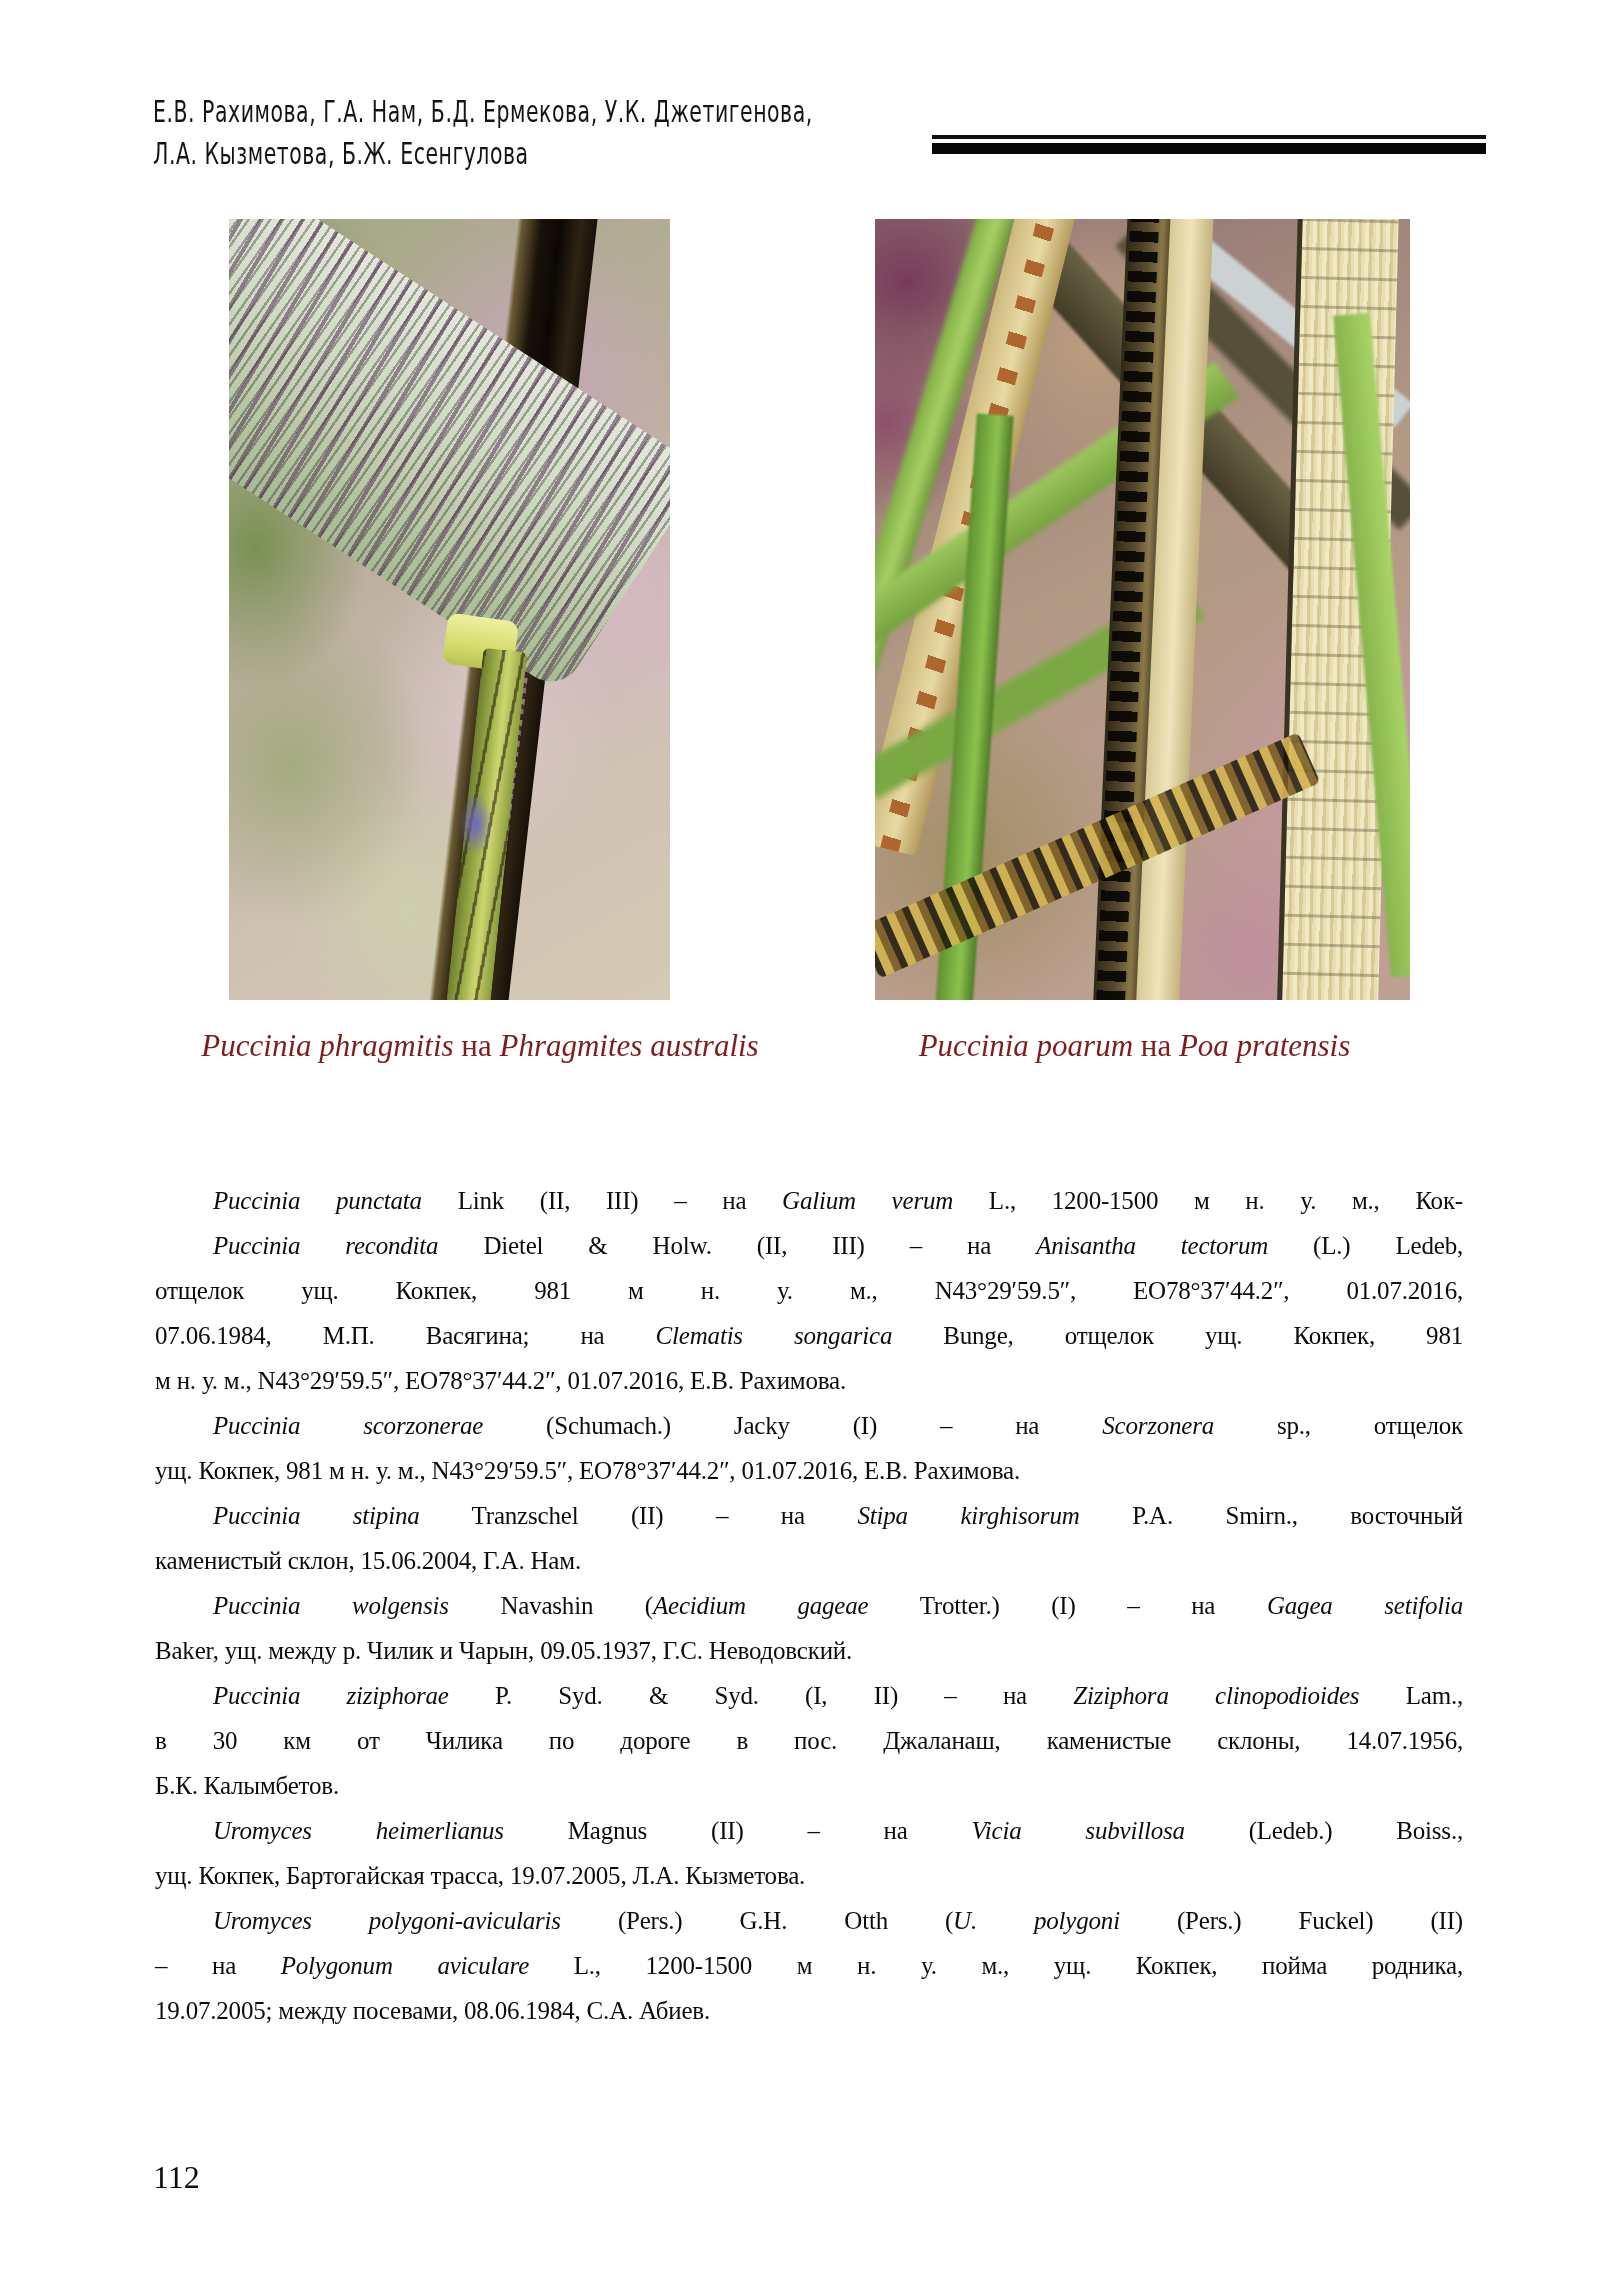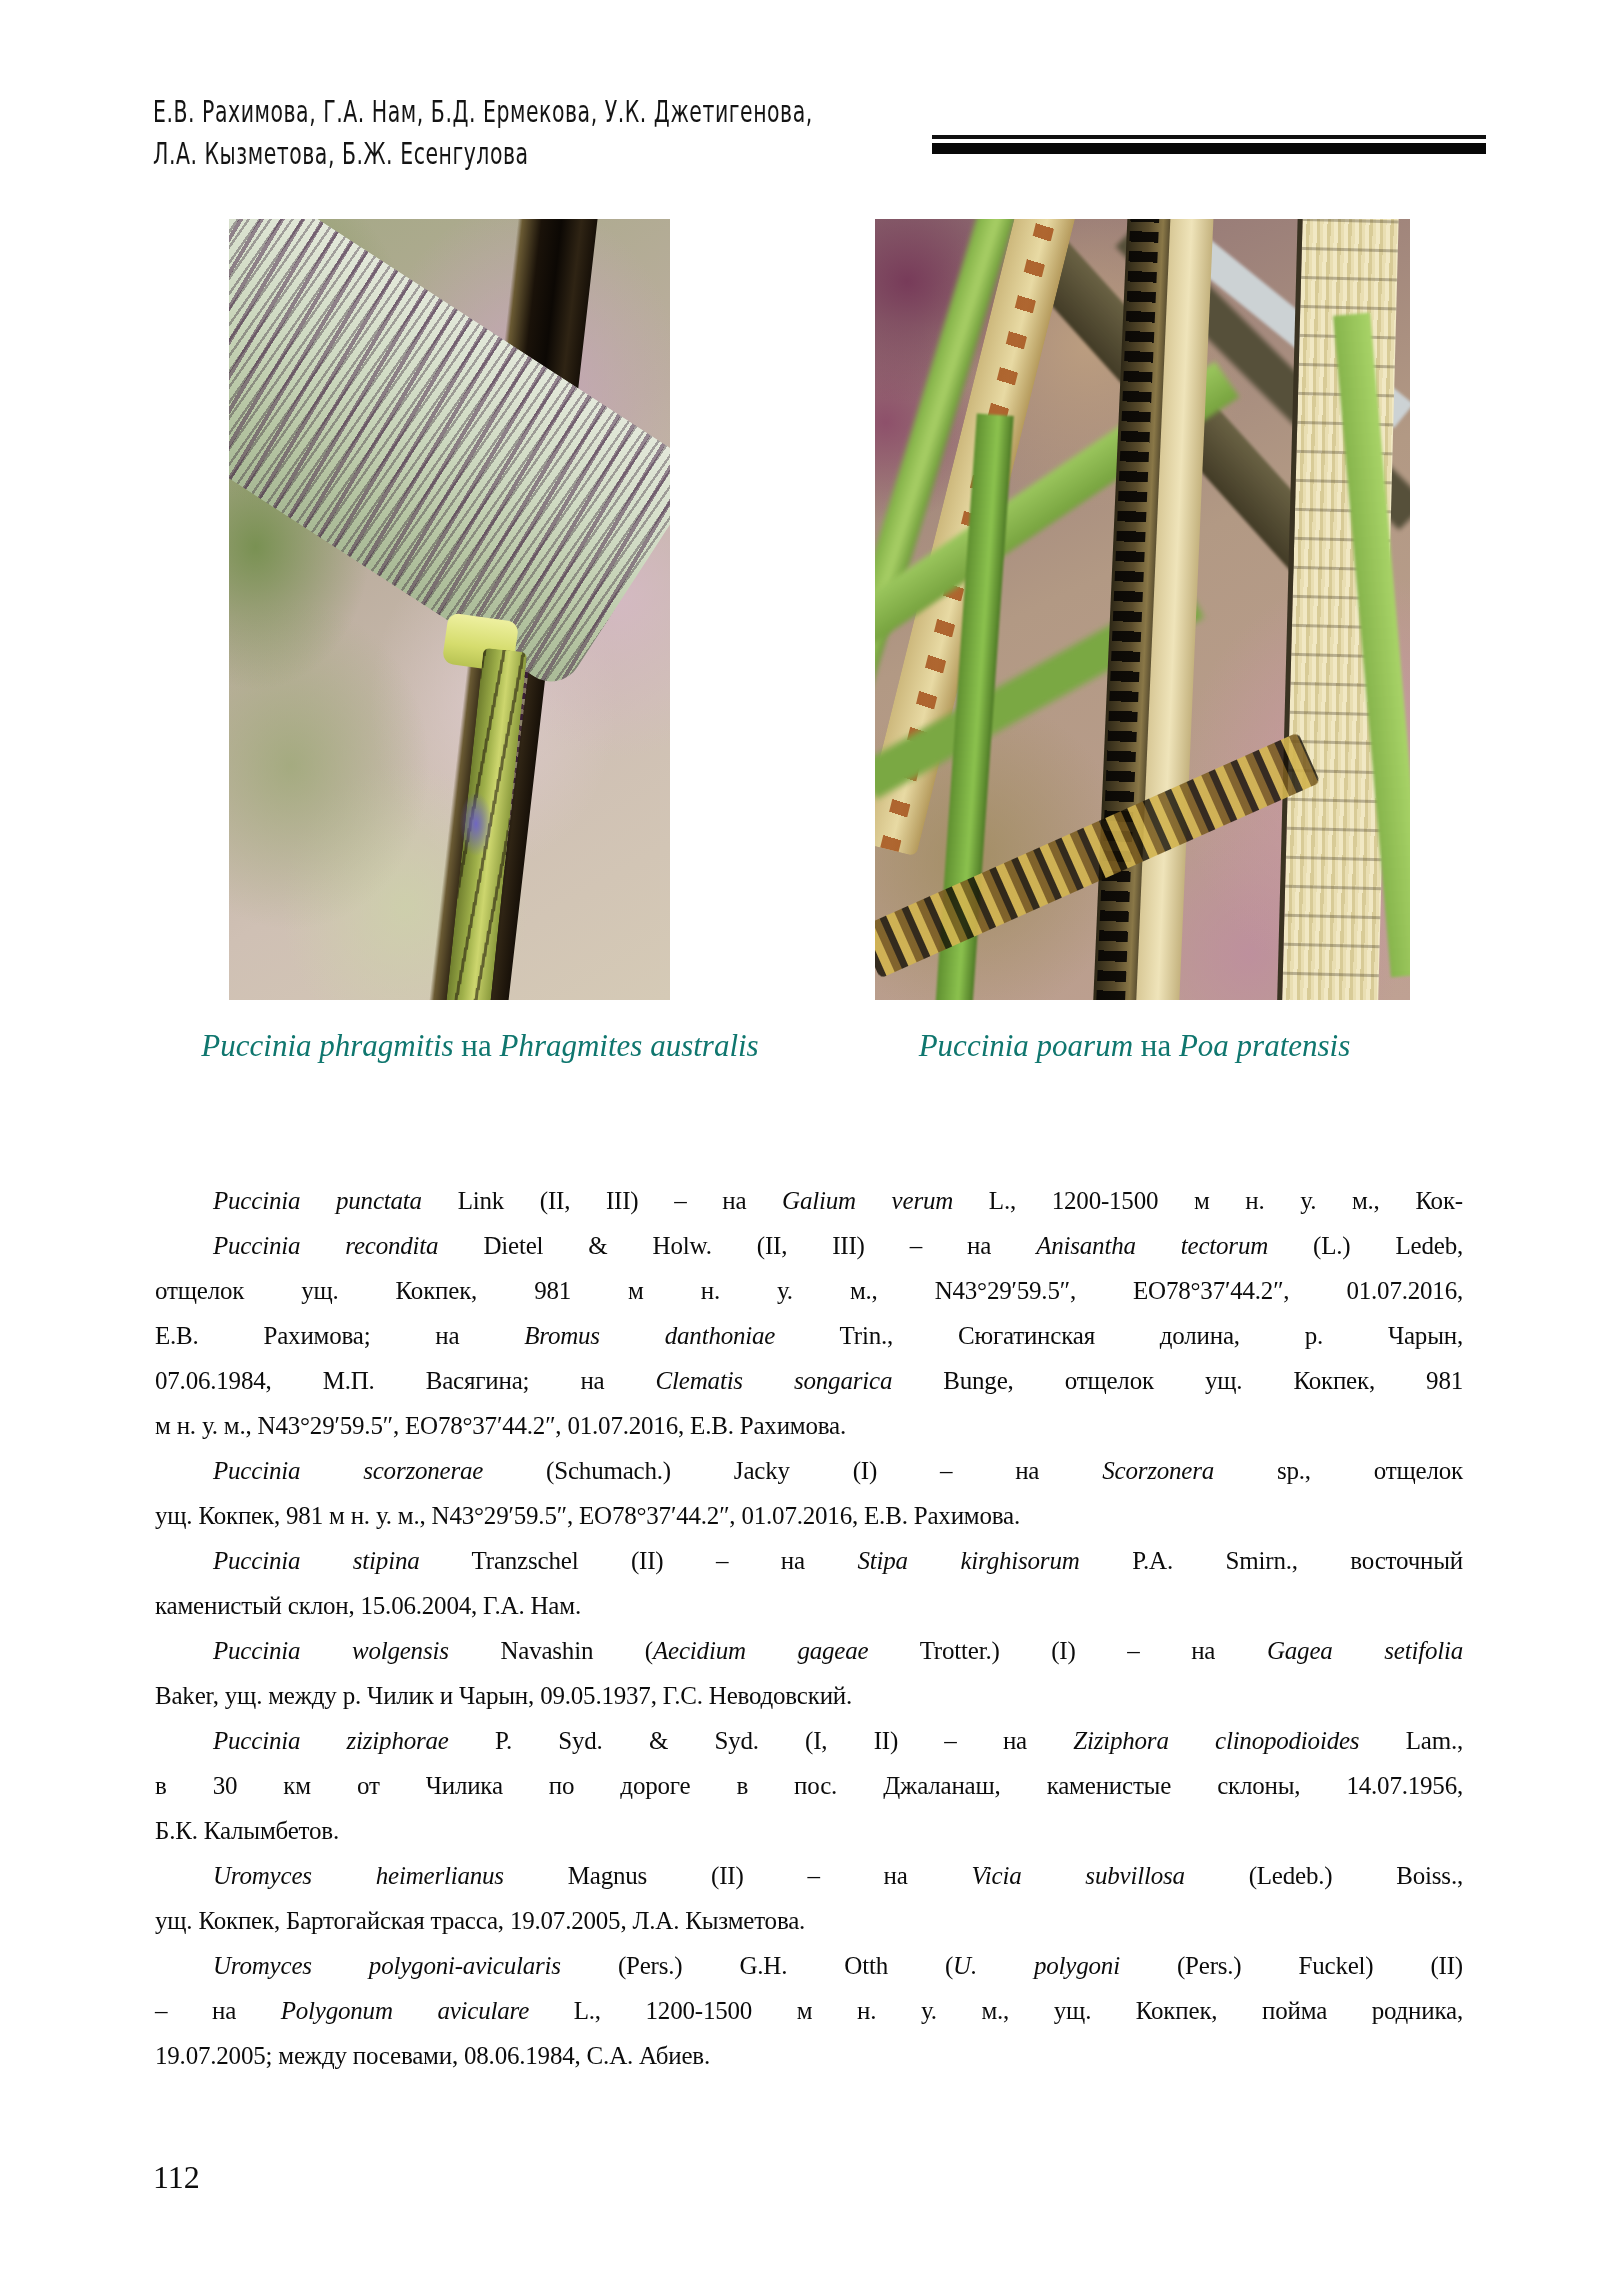--- a/index.html
+++ b/index.html
@@ -85,21 +85,21 @@
     background-image:repeating-linear-gradient(0deg, rgba(55,45,28,.3) 0 3.2px, rgba(0,0,0,0) 3.2px 29px),
       repeating-linear-gradient(90deg,#f1e8c4 0 4px,#d8cb97 4px 7.3px,#e9deb2 7.3px 10.5px);}
   .pr-gold-diag{left:-5%;top:78%;width:90%;height:7%;transform:rotate(-24deg);border-radius:6.4px;
     background:repeating-linear-gradient(90deg, rgba(20,15,5,.8) 0 7.3px, rgba(210,180,80,.9) 7.3px 16px,
       rgba(120,90,30,.85) 16px 24px);filter:blur(0.4px);}
   .pr-green-r{left:91%;top:12%;width:7%;height:85%;transform:rotate(-5deg);
     background:linear-gradient(90deg,#86b44c,#a9d468);filter:blur(1.6px);}
 
   
   .caption{position:absolute;top:1026px;height:40px;font-size:31px;line-height:40px;
-           text-align:center;color:#0f766e;}
+           text-align:center;color:#7f1d1d;}
   .caption em{font-style:italic;}
   #caption-left{left:153px;width:654px;}
   #caption-right{left:807px;width:655px;}
 
   
   #body-text{position:absolute;left:155px;top:1178px;width:1308px;
              font-size:25px;line-height:45px;letter-spacing:-0.2px;color:#0c0c0c;}
   .line{height:45px;}
   .jl{text-align:justify;text-align-last:justify;}
   .ll{white-space:nowrap;}
@@ -151,21 +151,20 @@
     <div class="ly pr-green-r"></div>
   </div>
 
   <div class="caption" id="caption-left"><em>Puccinia phragmitis</em><span> на </span><em>Phragmites australis</em></div>
   <div class="caption" id="caption-right"><em>Puccinia poarum</em><span> на </span><em>Poa pratensis</em></div>
 
   <div id="body-text">
       <div class="line jl indent"><em>Puccinia punctata</em><span> Link (II, III) – на </span><em>Galium verum</em><span> L., 1200-1500 м н. у. м., Кок-</span></div>
       <div class="line jl indent"><em>Puccinia recondita</em><span> Dietel &amp; Holw. (II, III) – на </span><em>Anisantha tectorum</em><span> (L.) Ledeb,</span></div>
       <div class="line jl"><span>отщелок ущ. Кокпек, 981 м н. у. м., N43°29′59.5″, ЕО78°37′44.2″, 01.07.2016,</span></div>
-      <div class="line jl"><span>Е.В. Рахимова; на </span><em>Bromus danthoniae</em><span> Trin., Сюгатинская долина, р. Чарын,</span></div>
       <div class="line jl"><span>07.06.1984, М.П. Васягина; на </span><em>Clematis songarica</em><span> Bunge, отщелок ущ. Кокпек, 981</span></div>
       <div class="line ll"><span>м н. у. м., N43°29′59.5″, ЕО78°37′44.2″, 01.07.2016, Е.В. Рахимова.</span></div>
       <div class="line jl indent"><em>Puccinia scorzonerae</em><span> (Schumach.) Jacky (I) – на </span><em>Scorzonera</em><span> sp., отщелок</span></div>
       <div class="line ll"><span>ущ. Кокпек, 981 м н. у. м., N43°29′59.5″, ЕО78°37′44.2″, 01.07.2016, Е.В. Рахимова.</span></div>
       <div class="line jl indent"><em>Puccinia stipina</em><span> Tranzschel (II) – на </span><em>Stipa kirghisorum</em><span> P.A. Smirn., восточный</span></div>
       <div class="line ll"><span>каменистый склон, 15.06.2004, Г.А. Нам.</span></div>
       <div class="line jl indent"><em>Puccinia wolgensis</em><span> Navashin (</span><em>Aecidium gageae</em><span> Trotter.) (I) – на </span><em>Gagea setifolia</em></div>
       <div class="line ll"><span>Baker, ущ. между р. Чилик и Чарын, 09.05.1937, Г.С. Неводовский.</span></div>
       <div class="line jl indent"><em>Puccinia ziziphorae</em><span> P. Syd. &amp; Syd. (I, II) – на </span><em>Ziziphora clinopodioides</em><span> Lam.,</span></div>
       <div class="line jl"><span>в 30 км от Чилика по дороге в пос. Джаланаш, каменистые склоны, 14.07.1956,</span></div>

